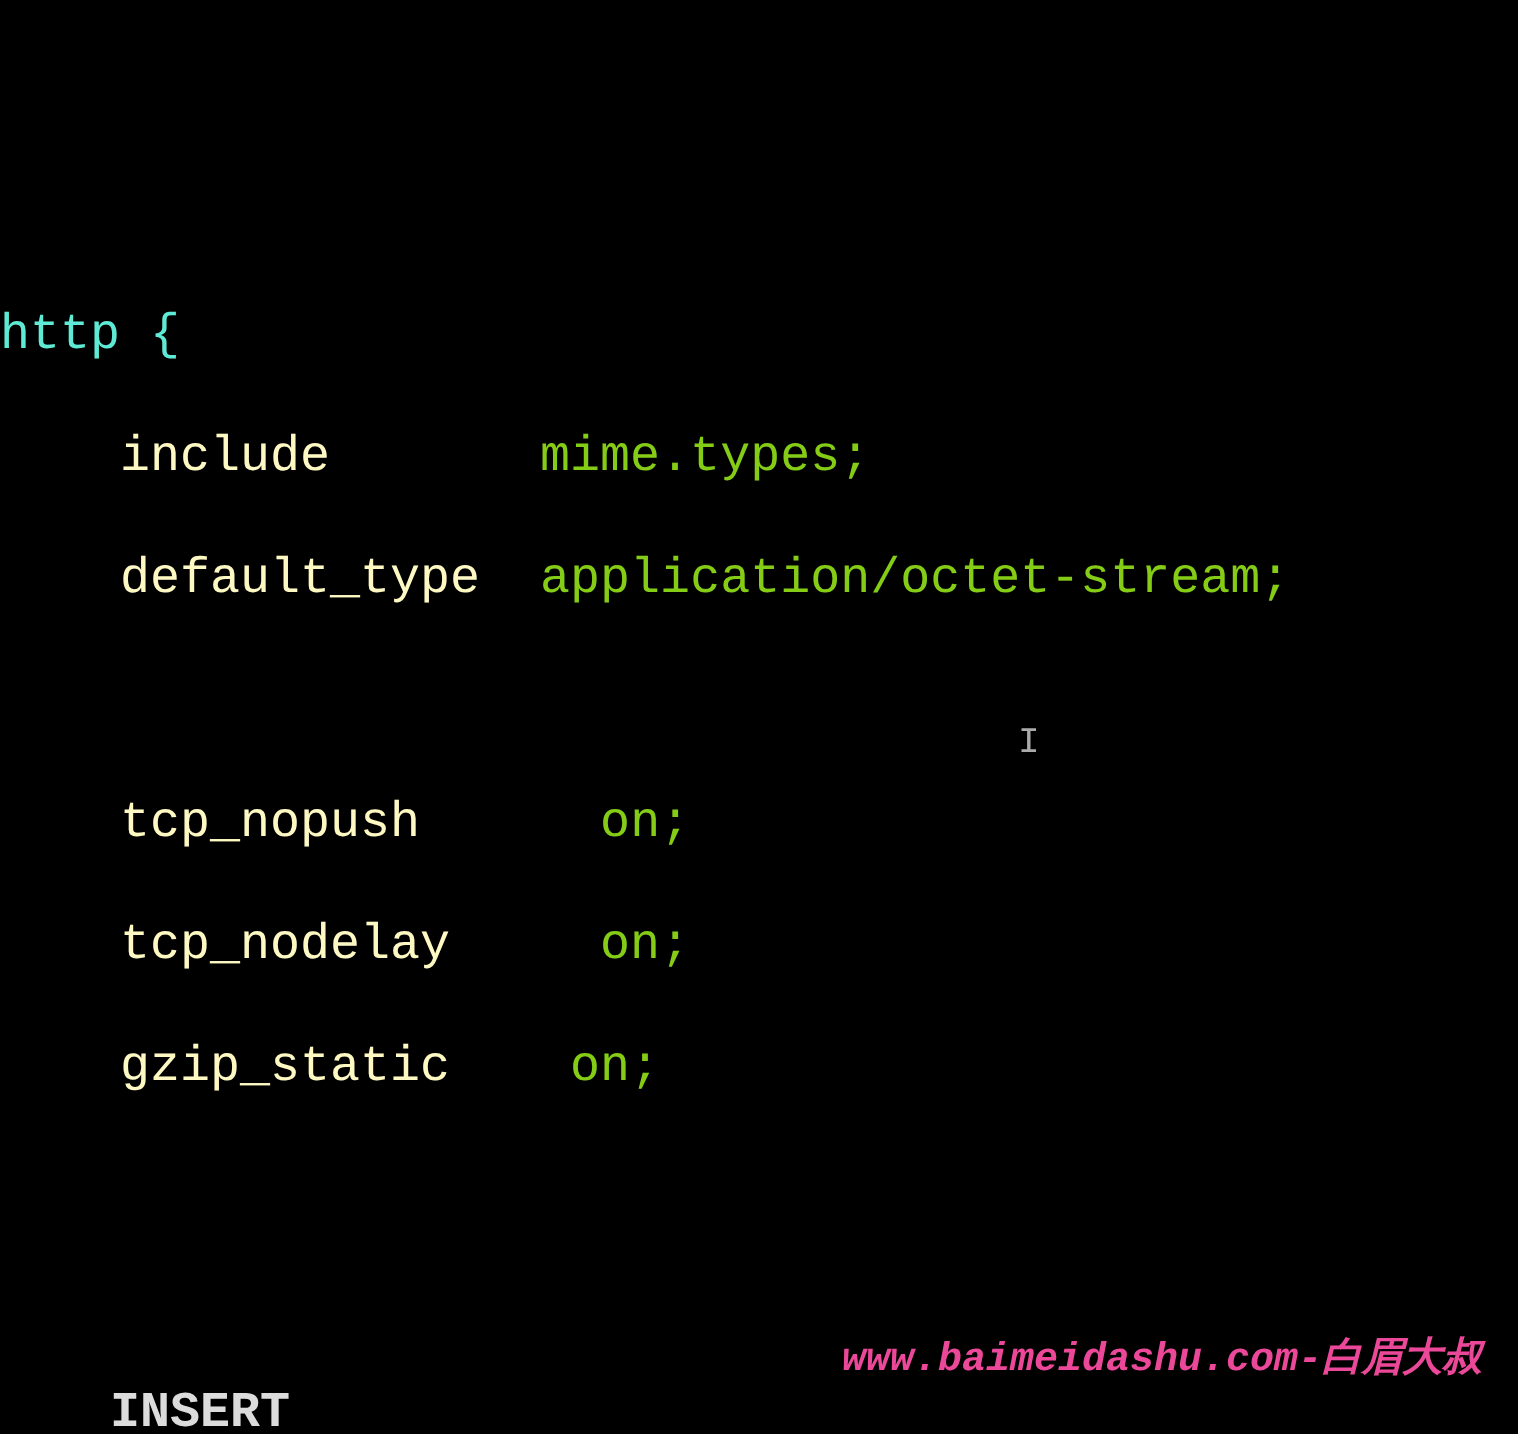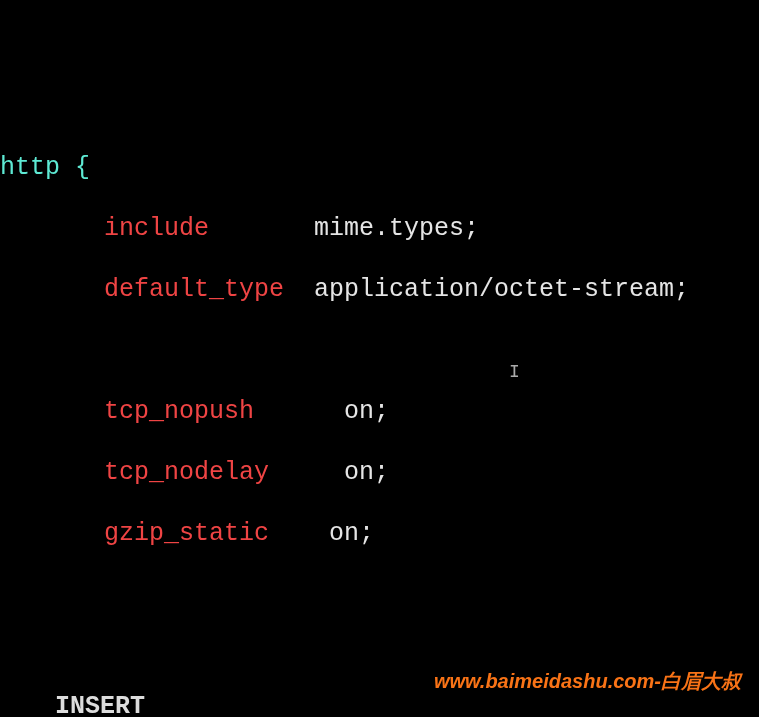--- a/index.html
+++ b/index.html
@@ -24,39 +24,38 @@
       position: relative;
     }
     .line {
       display: block;
       min-height: 1.22em;
     }
     .kw-maroon {
       color: #5eead4;
     }
     .kw-teal {
-      color: #ef4444;
-      margin-left: 44px;
+      color: #fef9c3;
     }
     .plain {
-      color: #e5e5e5;
+      color: #84cc16;
     }
     .text-cursor {
       position: absolute;
       color: #aaaaaa;
       font-size: 18px;
     }
     .watermark {
       position: absolute;
       bottom: 24px;
       right: 18px;
-      color: #f97316;
+      color: #ec4899;
       font-weight: bold;
       font-size: 20px;
-      font-family: Liberation Sans, sans-serif;
+      font-family: Liberation Mono, monospace;
       font-style: italic;
     }
     .insert-mode {
       position: absolute;
       bottom: -5px;
       left: 55px;
       font-weight: bold;
       color: #dcdcdc;
     }
   </style>

